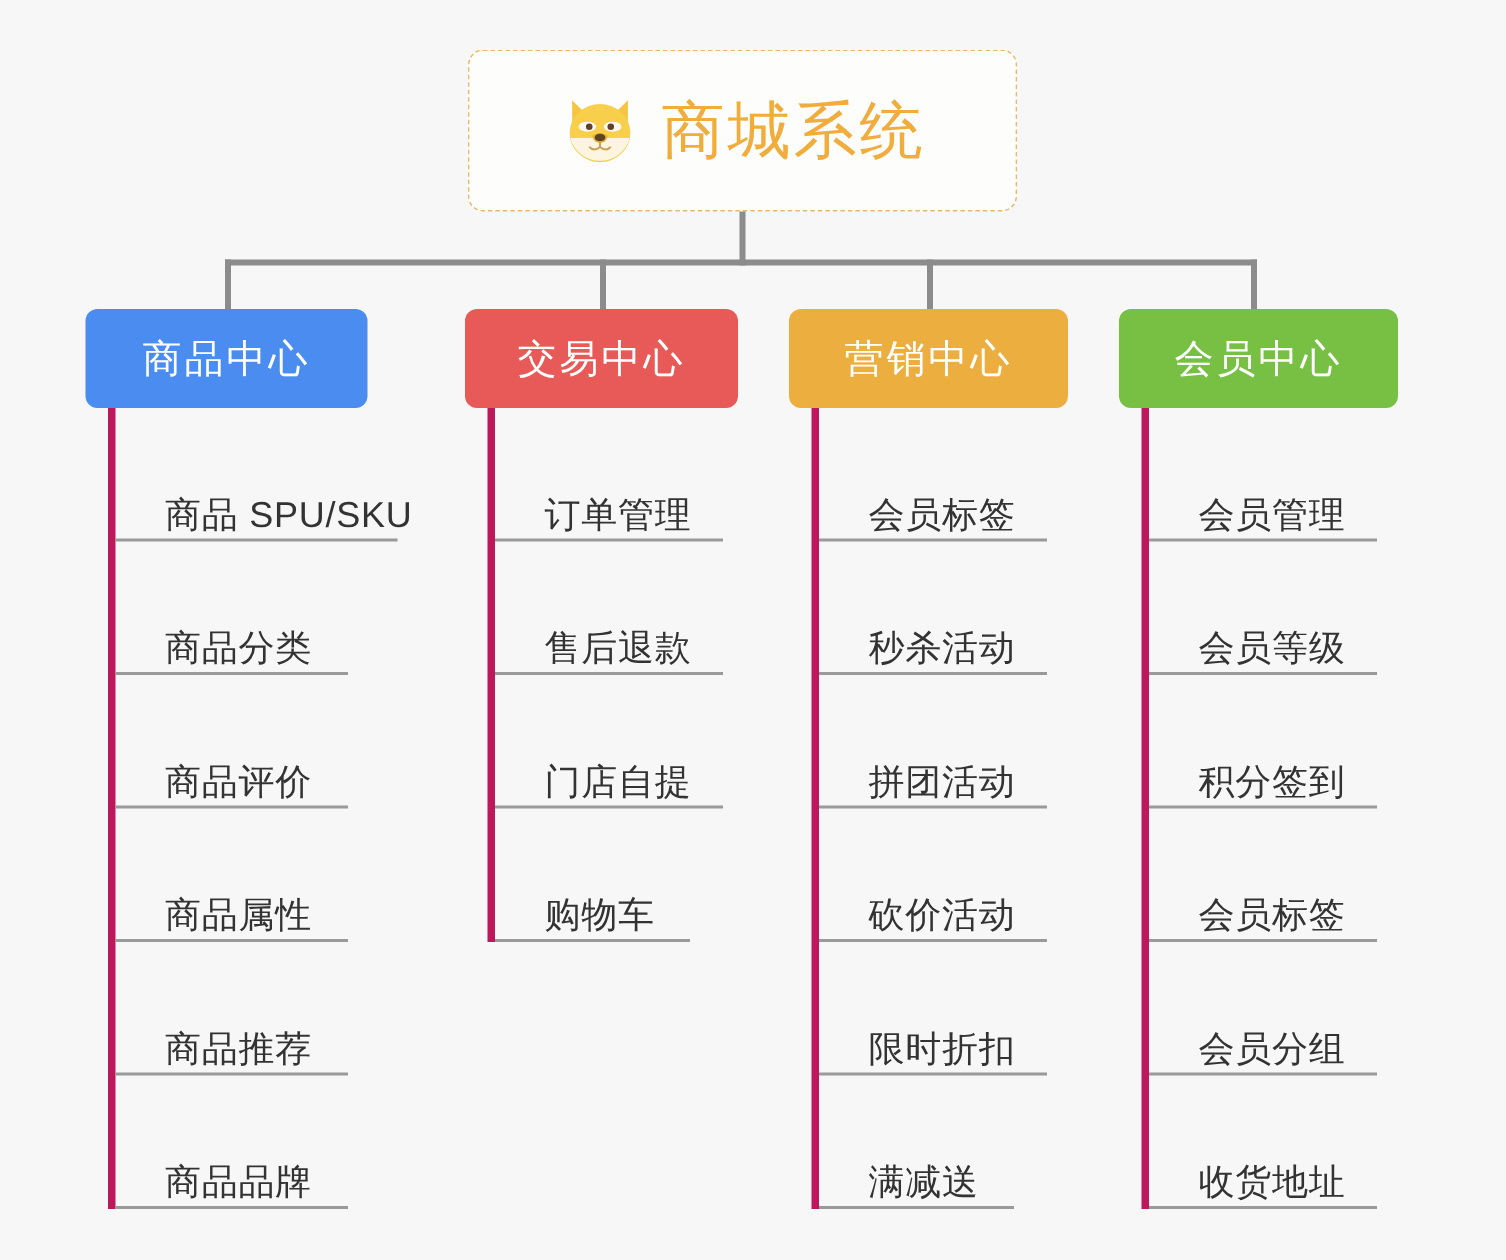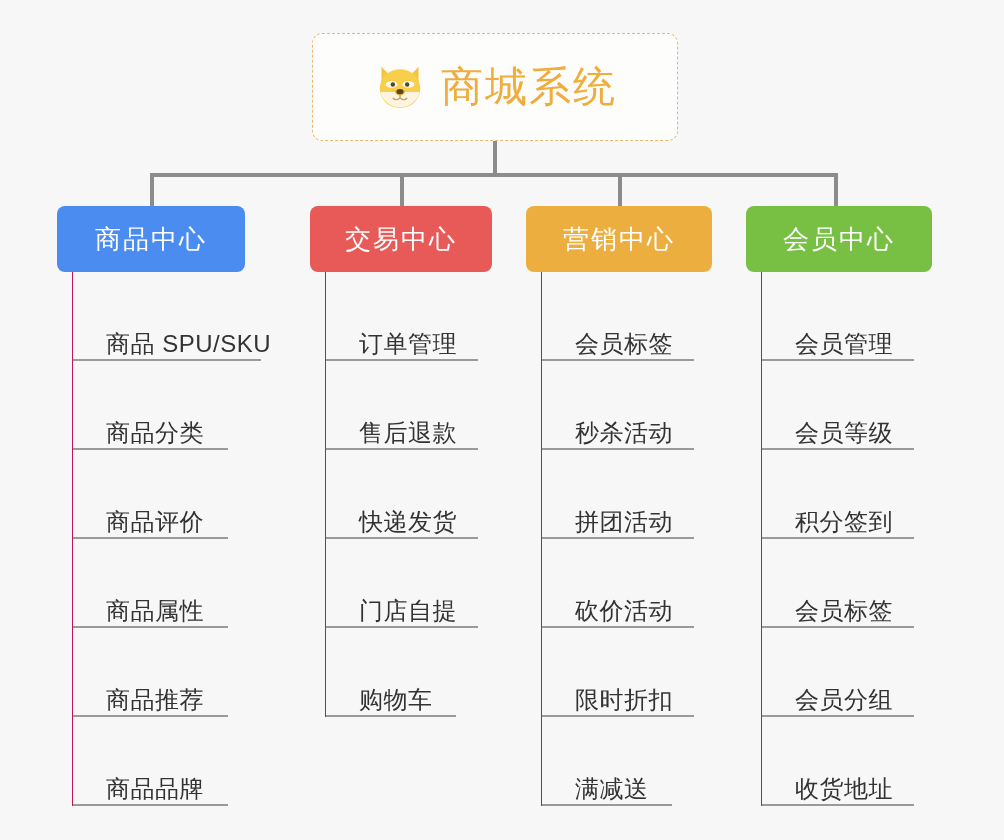--- a/index.html
+++ b/index.html
@@ -101,21 +101,21 @@
   }
   .cat-box.blue   { background: #4a8cf0; }
   .cat-box.red    { background: #e85a57; }
   .cat-box.orange { background: #edae40; }
   .cat-box.green  { background: #77c044; }
 
   
   .leaf-list {
     position: relative;
     margin-left: 15px;
-    border-left: 1px solid #be185d;
+    border-left: 5px solid #be185d;
     padding-top: 0;
   }
   .leaf-item {
     position: relative;
     height: 89px;
     box-sizing: border-box;
     display: flex;
     align-items: flex-end;
     padding-left: 33px;
     padding-bottom: 3px;
@@ -206,24 +206,20 @@
       <div class="leaf-item">
         <span class="leaf-rule" style="width:152px"></span>
         <span class="leaf-label">订单管理</span>
       </div>
       <div class="leaf-item">
         <span class="leaf-rule" style="width:152px"></span>
         <span class="leaf-label">售后退款</span>
       </div>
       <div class="leaf-item">
         <span class="leaf-rule" style="width:152px"></span>
-        <span class="leaf-label">快递发货</span>
-      </div>
-      <div class="leaf-item">
-        <span class="leaf-rule" style="width:152px"></span>
         <span class="leaf-label">门店自提</span>
       </div>
       <div class="leaf-item">
         <span class="leaf-rule" style="width:130px"></span>
         <span class="leaf-label">购物车</span>
       </div>
     </div>
   </div>
 
   <div class="column c3">

